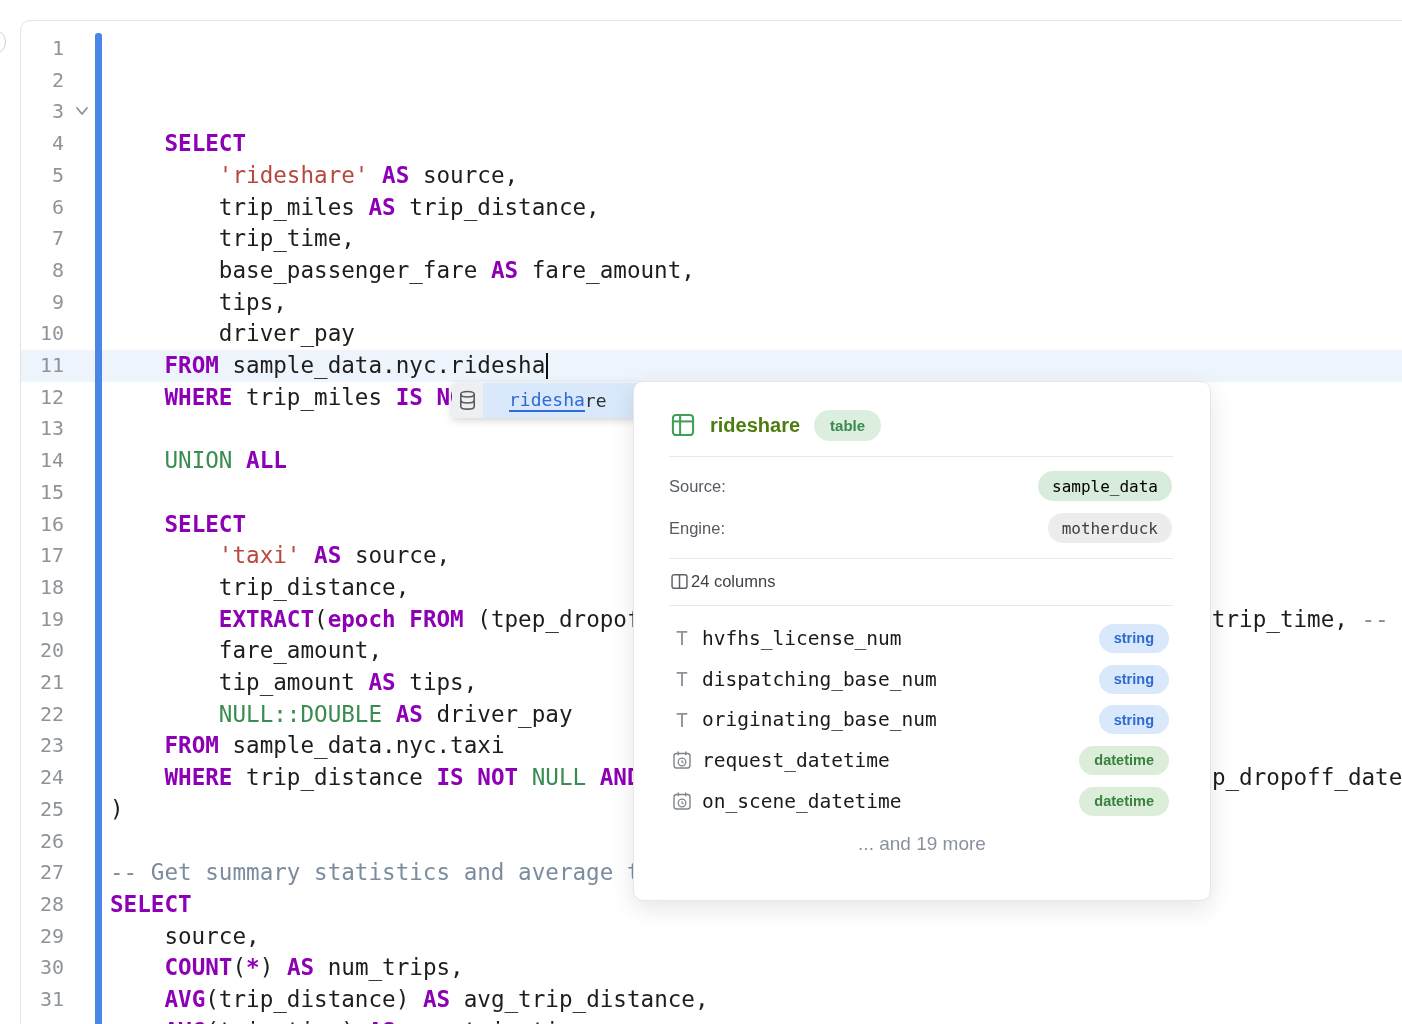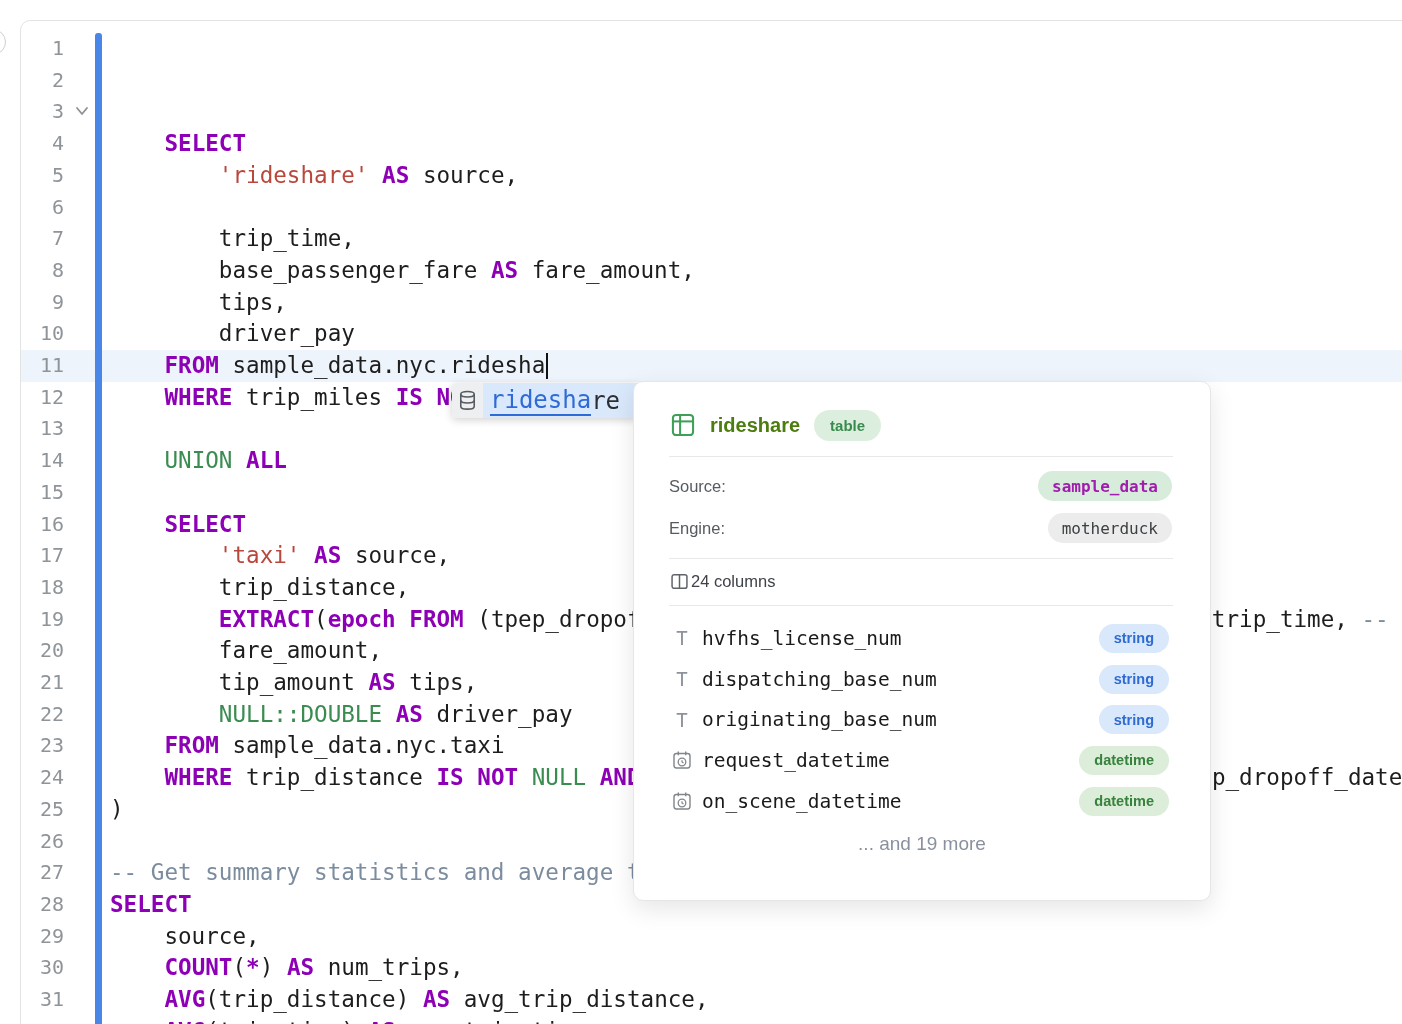--- a/index.html
+++ b/index.html
@@ -22,38 +22,38 @@
   .tok-c{color:#7b8c9e;}
   .tok-p{color:#1d1d1d;}
   #current-line{position:absolute;left:21px;top:350px;width:1381px;height:31.7px;background:#edf4fb;}
   #change-bar{position:absolute;left:95px;top:33px;width:7px;height:991px;background:#4a85e8;border-radius:3px 3px 0 0;}
   #cursor{position:absolute;top:353px;width:2px;height:26px;background:#111;}
   #fold-chevron{position:absolute;left:73px;top:102px;width:18px;height:18px;}
   
   #suggest{position:absolute;left:452px;top:383px;width:186px;height:35px;display:flex;
            box-shadow:0 2px 8px rgba(0,0,0,.18);border-radius:4px 0 0 4px;z-index:5;}
   #suggest .ic{width:31px;background:#edeff1;border-radius:4px 0 0 4px;display:flex;align-items:center;justify-content:center;}
-  #suggest .lbl{flex:1;background:#d9e8fb;display:flex;align-items:center;padding-left:7px;
-                font-family:"DejaVu Sans Mono",monospace;font-size:24px;color:#2b2f33;}
+  #suggest .lbl{flex:1;background:#d9e8fb;display:flex;align-items:center;padding-left:26px;
+                font-family:"DejaVu Sans Mono",monospace;font-size:18px;color:#2b2f33;}
   #suggest .match{color:#2f6bd4;border-bottom:2px solid #2f6bd4;}
   
   #card{position:absolute;left:633px;top:381px;width:576px;height:518px;background:#fff;
         border:1px solid #e6e6e6;border-radius:10px;box-shadow:0 8px 24px rgba(0,0,0,.10);z-index:6;}
   #card .hdr{position:absolute;left:37px;top:24px;right:36px;height:38px;display:flex;align-items:center;}
   #card .hdr .title{font-size:20px;font-weight:bold;color:#4d7c0f;margin-left:15px;}
   .badge{display:inline-flex;align-items:center;height:31px;padding:0 16px;border-radius:16px;
          font-size:15px;font-weight:bold;}
   .badge.green{background:#dcefdf;color:#3a8a4d;}
   #card .hdr .badge{margin-left:14px;}
   .hr{position:absolute;left:35px;right:37px;height:0;border-top:1px solid #e8e8e8;}
   .meta-row{position:absolute;left:35px;right:38px;height:32px;display:flex;align-items:center;justify-content:space-between;}
   .meta-label{font-size:16.5px;color:#565b61;}
   .pill{display:inline-flex;align-items:center;height:30px;padding:0 14px;border-radius:15px;
         font-family:"DejaVu Sans Mono",monospace;font-size:16px;}
-  .pill.green{background:#d7ecda;color:#a21caf;font-weight:bold;}
+  .pill.green{background:#d7ecda;color:#000000;font-weight:normal;}
   .pill.gray{background:#ececec;color:#3c4043;}
   .sum-row{position:absolute;left:37px;top:183px;height:32px;display:flex;align-items:center;}
   .sum-row span{margin-left:3px;font-size:16.5px;color:#3f4348;}
   #cols{position:absolute;left:37px;right:41px;top:236px;}
   .col-row{position:relative;height:40.7px;display:flex;align-items:center;}
   .col-ic{width:22px;display:flex;align-items:center;justify-content:center;}
   .col-name{margin-left:9px;font-family:"DejaVu Sans Mono",monospace;font-size:19.5px;color:#1a1a1a;flex:1;}
   .type-pill{display:inline-flex;align-items:center;height:29px;padding:0 15px;border-radius:15px;
              font-size:14.5px;font-weight:bold;}
   .type-pill.blue{background:#d9e8fb;color:#2e6bd3;}
@@ -70,21 +70,21 @@
   <div id="panel"></div>
   <div id="edge-circle"></div>
 
   <div id="current-line"></div>
   <div id="code">
       <div class="line" style="top: 33px;"><div class="gut">1</div></div>
       <div class="line" style="top: 64.7px;"><div class="gut">2</div><pre></pre></div>
       <div class="line" style="top: 96.4px;"><div class="gut">3</div></div>
       <div class="line" style="top: 128.1px;"><div class="gut">4</div><pre><span class="tok-p">    </span><span class="tok-k">SELECT</span></pre></div>
       <div class="line" style="top: 159.8px;"><div class="gut">5</div><pre><span class="tok-p">        </span><span class="tok-s">'rideshare'</span><span class="tok-p"> </span><span class="tok-k">AS</span><span class="tok-p"> source,</span></pre></div>
-      <div class="line" style="top: 191.5px;"><div class="gut">6</div></div>
+      <div class="line" style="top: 191.5px;"><div class="gut">6</div><pre><span class="tok-p">        trip_miles </span><span class="tok-k">AS</span><span class="tok-p"> trip_distance,</span></pre></div>
       <div class="line" style="top: 223.2px;"><div class="gut">7</div><pre><span class="tok-p">        trip_time,</span></pre></div>
       <div class="line" style="top: 254.9px;"><div class="gut">8</div><pre><span class="tok-p">        base_passenger_fare </span><span class="tok-k">AS</span><span class="tok-p"> fare_amount,</span></pre></div>
       <div class="line" style="top: 286.6px;"><div class="gut">9</div><pre><span class="tok-p">        tips,</span></pre></div>
       <div class="line" style="top: 318.3px;"><div class="gut">10</div><pre><span class="tok-p">        driver_pay</span></pre></div>
       <div class="line" style="top: 350px;"><div class="gut">11</div><pre><span class="tok-p">    </span><span class="tok-k">FROM</span><span class="tok-p"> sample_data.nyc.ridesha</span></pre></div>
       <div class="line" style="top: 381.7px;"><div class="gut">12</div><pre><span class="tok-p">    </span><span class="tok-k">WHERE</span><span class="tok-p"> trip_miles </span><span class="tok-k">IS</span><span class="tok-p"> </span><span class="tok-k">NOT</span><span class="tok-p"> </span><span class="tok-a">NULL</span><span class="tok-p"> </span><span class="tok-k">AND</span><span class="tok-p"> trip_time &gt; 0</span></pre></div>
       <div class="line" style="top: 413.4px;"><div class="gut">13</div><pre></pre></div>
       <div class="line" style="top: 445.1px;"><div class="gut">14</div><pre><span class="tok-p">    </span><span class="tok-a">UNION</span><span class="tok-p"> </span><span class="tok-k">ALL</span></pre></div>
       <div class="line" style="top: 476.8px;"><div class="gut">15</div><pre></pre></div>
       <div class="line" style="top: 508.5px;"><div class="gut">16</div><pre><span class="tok-p">    </span><span class="tok-k">SELECT</span></pre></div>

